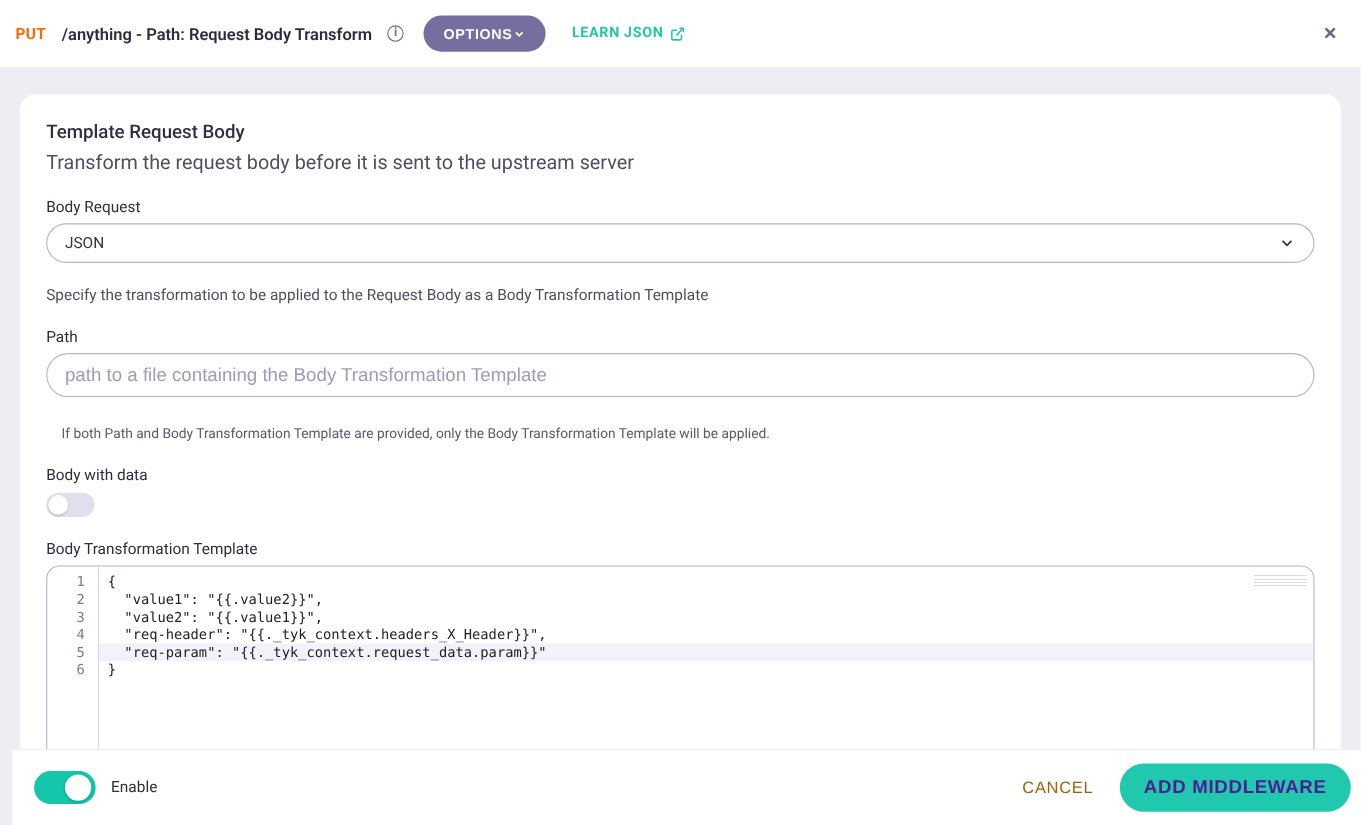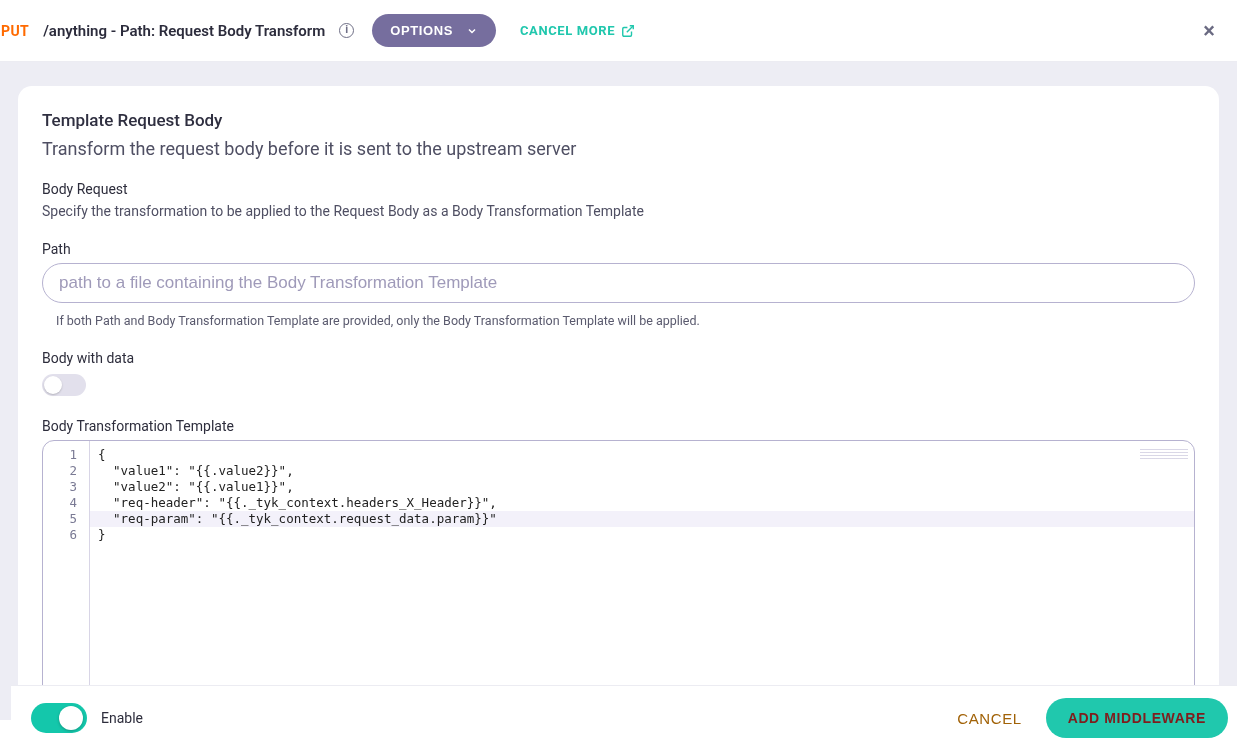--- a/index.html
+++ b/index.html
@@ -1,28 +1,28 @@
 <!DOCTYPE html>
 <html><head>
 <meta charset="utf-8">
 <style>
   * { box-sizing: border-box; margin: 0; padding: 0; }
   html, body { width: 1237px; height: 750px; font-family: -apple-system, BlinkMacSystemFont, "Segoe UI", Roboto, Helvetica, Arial, sans-serif; background: #fff; color: #2b2b3a; }
   .topbar {
     display: flex; align-items: center; gap: 14px;
-    padding: 14px 22px 14px 1px;
+    padding: 14px 22px 14px 14px;
     border-bottom: 1px solid #ececf2;
   }
   .topbar .method { color: #ff6a00; font-weight: 700; font-size: 14px; letter-spacing: 0.4px; }
   .topbar .title { font-weight: 600; font-size: 15px; color: #2c2c3c; }
   .topbar .info-icon { width: 15px; height: 15px; border: 1.5px solid #6f6f86; border-radius: 50%; font-size: 11px; line-height: 12px; text-align: center; color: #6f6f86; font-weight: 700; cursor: pointer; }
   .options-btn {
     background: #766e9e; color: #fff; border: none; border-radius: 22px;
     padding: 9px 18px; font-size: 13px; font-weight: 700; letter-spacing: 0.6px;
-    display: inline-flex; align-items: center; gap: 13px; cursor: pointer;
+    display: inline-flex; align-items: center; gap: 0; cursor: pointer;
     margin-left: 4px;
   }
   .options-btn svg { stroke: #fff; }
   .learn-more {
     color: #20c7ad; text-decoration: none; font-weight: 700; font-size: 13px; letter-spacing: 0.6px;
     display: inline-flex; align-items: center; gap: 6px; margin-left: 10px;
   }
   .learn-more svg { stroke: #20c7ad; fill: none; }
   .spacer { flex: 1; }
   .close-x { font-size: 22px; color: #6a6a82; cursor: pointer; font-weight: 600; }
@@ -37,28 +37,28 @@
   .section-sub { font-size: 18px; color: #4f4f63; margin-top: 8px; }
 
   .field-label { font-size: 14px; font-weight: 400; color: #2d2d3c; margin-top: 22px; margin-bottom: 6px; }
   .select {
     width: 100%; border: 1px solid #b6b2d0; border-radius: 24px; padding: 9px 16px;
     font-size: 14px; color: #333; background: #fff;
     display: flex; align-items: center; justify-content: space-between; cursor: pointer;
   }
   .select svg { stroke: #2b2b3a; }
 
-  .template-blurb { font-size: 14px; color: #4f4f63; }
+  .template-blurb { font-size: 14px; color: #4f4f63; margin-top: 22px; }
 
   .text-input {
     width: 100%; border: 1px solid #b6b2d0; border-radius: 22px; padding: 9px 16px;
     font-size: 17px; color: #333; background: #fff;
   }
   .text-input::placeholder { color: #9f9ab9; }
-  .help-text { font-size: 12.5px; color: #5a5a6e; margin: 10px 0 0 14px; }
+  .help-text { font-size: 12.5px; color: #5a5a6e; margin: 26px 0 0 14px; }
 
   .mini-toggle {
     width: 44px; height: 22px; background: #e2e0ec; border-radius: 12px; position: relative;
     margin-top: 8px; cursor: pointer;
   }
   .mini-toggle .knob {
     position: absolute; width: 18px; height: 18px; background: #fff; border-radius: 50%;
     top: 2px; left: 2px; box-shadow: 0 1px 2px rgba(0,0,0,0.2);
   }
 
@@ -88,57 +88,63 @@
   .big-toggle .knob {
     position: absolute; width: 24px; height: 24px; background: #fff; border-radius: 50%;
     top: 3px; right: 4px; box-shadow: 0 1px 3px rgba(0,0,0,0.25);
   }
   .enable-label { font-size: 14px; color: #2d2d3c; }
   .cancel-btn {
     background: transparent; border: none; font-weight: 400; letter-spacing: 0.6px;
     font-size: 15px; color: #a16207; cursor: pointer; padding: 10px 10px;
   }
   .primary-btn {
-    background: #20c8ad; color: #7f1d1d; border: none; border-radius: 24px;
-    padding: 12px 22px; font-weight: 700; font-size: 14px; letter-spacing: 0.6px; cursor: pointer;
+    background: #20c8ad; color: #4c1d95; border: none; border-radius: 24px;
+    padding: 12px 22px; font-weight: 700; font-size: 17px; letter-spacing: 0.6px; cursor: pointer;
   }
 </style>
 </head>
 <body>
 
 <div class="topbar">
   <span class="method">PUT</span>
   <span class="title">/anything - Path: Request Body Transform</span>
   <span class="info-icon">i</span>
   <button class="options-btn">
     <span>OPTIONS</span>
     <svg width="12" height="12" viewBox="0 0 24 24" fill="none" stroke-width="3">
         <polyline points="6 9 12 15 18 9"></polyline>
       </svg>
   </button>
   <a class="learn-more" href="#">
-    <span>CANCEL MORE</span>
+    <span>LEARN JSON</span>
     <svg width="14" height="14" viewBox="0 0 24 24" stroke-width="2.4">
         <path d="M18 13v6a2 2 0 0 1-2 2H5a2 2 0 0 1-2-2V8a2 2 0 0 1 2-2h6"></path>
         <polyline points="15 3 21 3 21 9"></polyline>
         <line x1="10" y1="14" x2="21" y2="3"></line>
       </svg>
   </a>
   <div class="spacer"></div>
   <span class="close-x">×</span>
 </div>
 
 <div class="grey-gap"></div>
 
 <div class="card-wrap">
   <div class="card">
     <div class="section-title">Template Request Body</div>
     <div class="section-sub">Transform the request body before it is sent to the upstream server</div>
 
     <div class="field-label">Body Request</div>
+    <div class="select">
+      <span>JSON</span>
+      <svg width="16" height="16" viewBox="0 0 24 24" fill="none" stroke-width="2.2">
+          <polyline points="6 9 12 15 18 9"></polyline>
+        </svg>
+    </div>
 
     <div class="template-blurb">Specify the transformation to be applied to the Request Body as a Body Transformation Template</div>
 
     <div class="field-label">Path</div>
     <input class="text-input" type="text" placeholder="path to a file containing the Body Transformation Template" value="" style="">
     <div class="help-text">If both Path and Body Transformation Template are provided, only the Body Transformation Template will be applied.</div>
 
     <div class="field-label">Body with data</div>
     <div class="mini-toggle">
       <div class="knob"></div>

